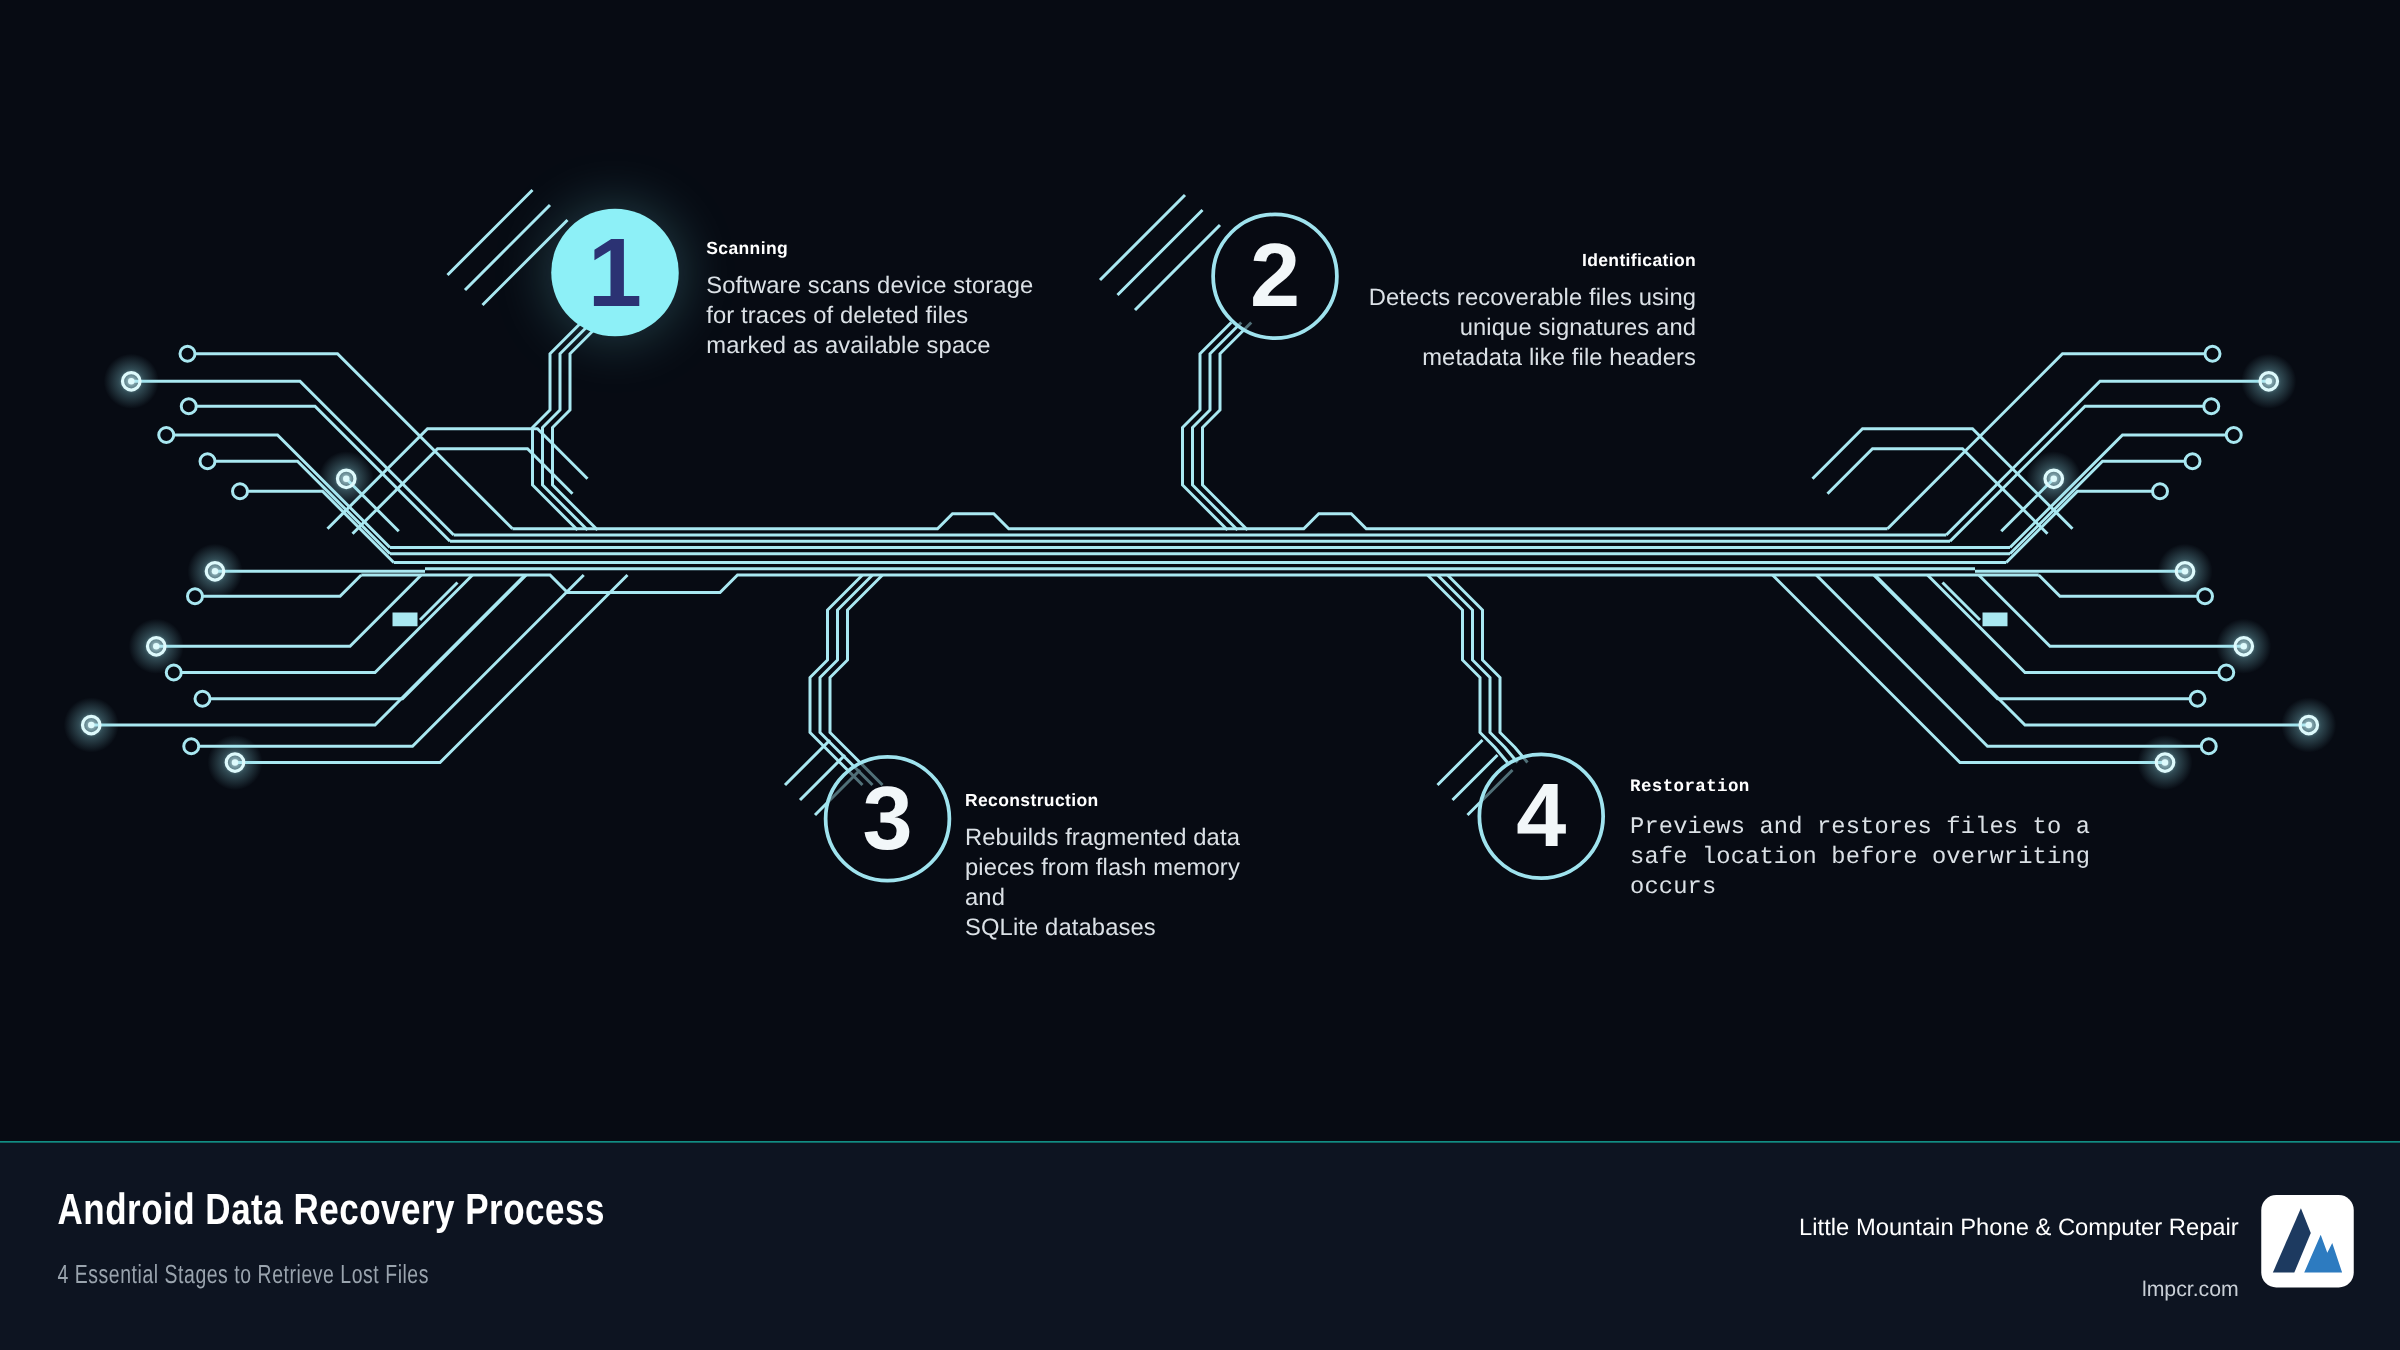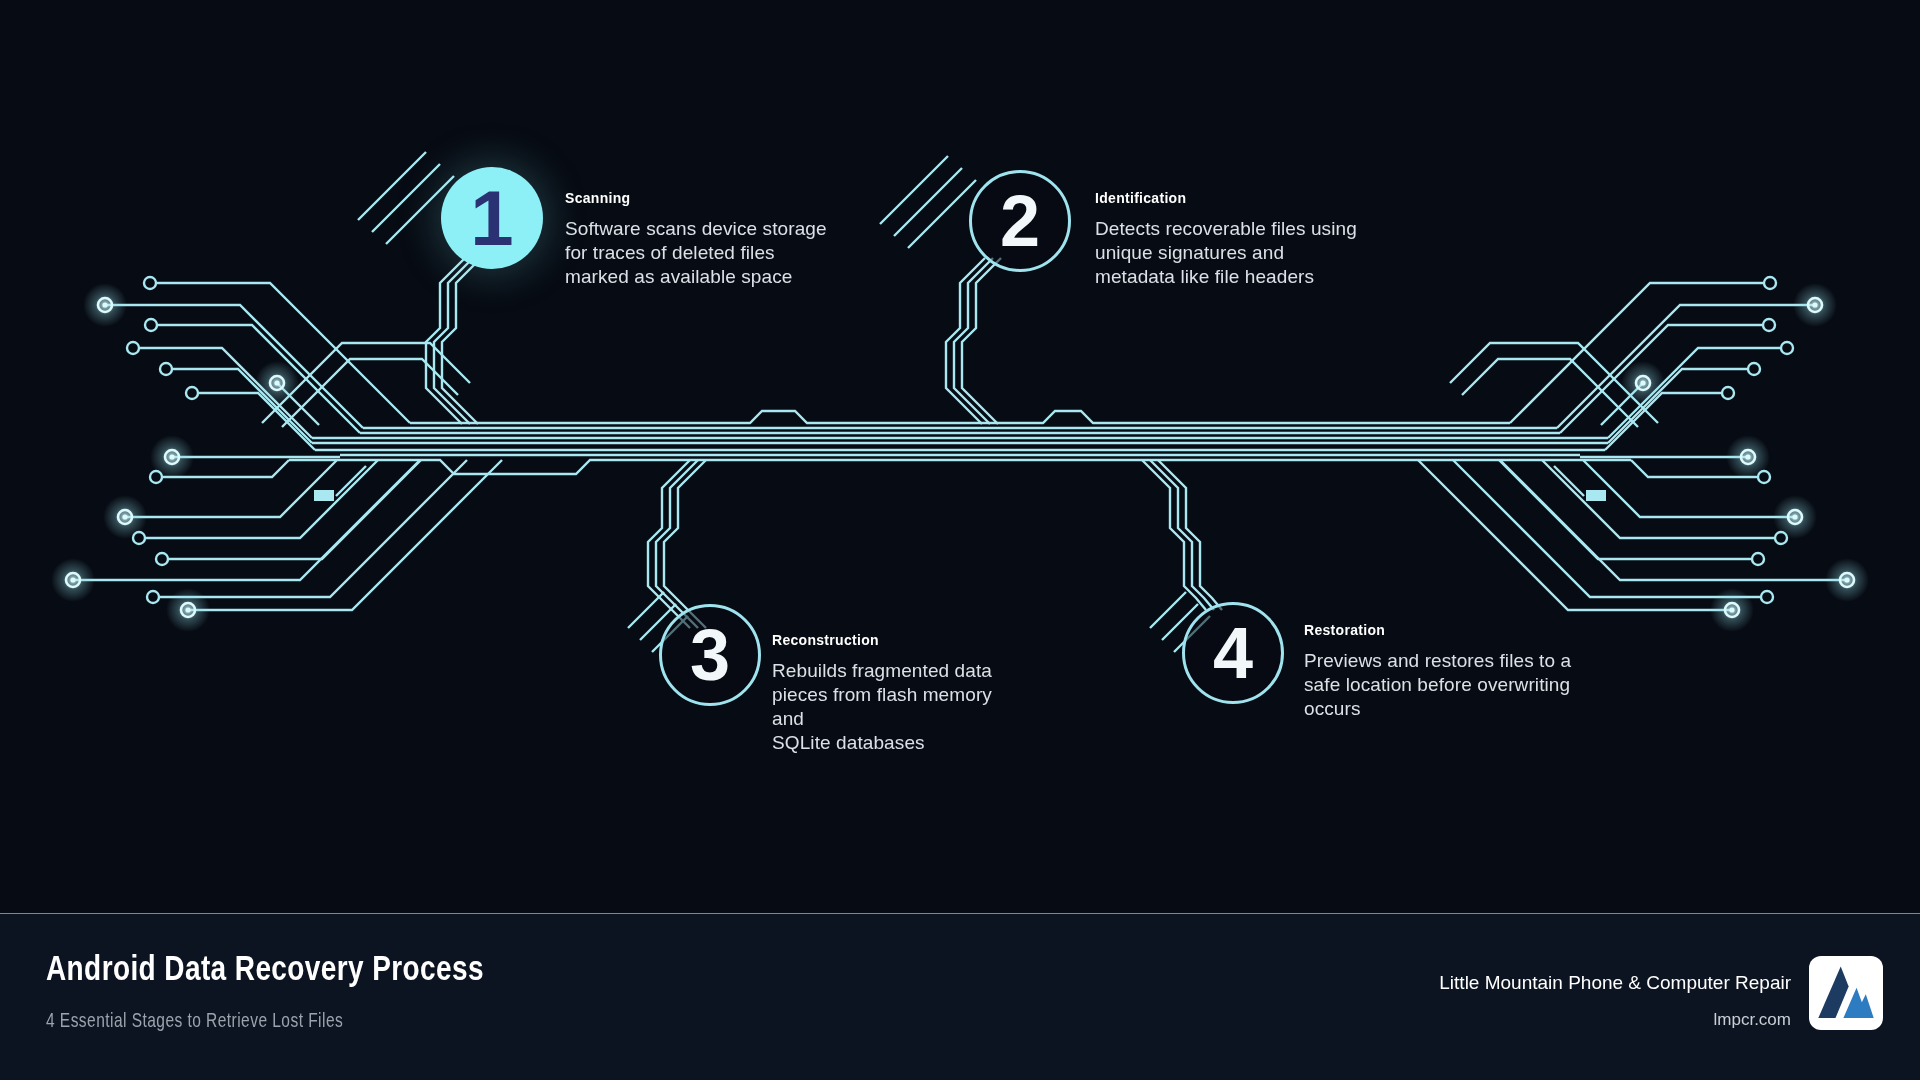--- a/index.html
+++ b/index.html
@@ -50,21 +50,21 @@
     position:absolute;left:46px;top:94px;
     font-size:21px;color:#9aa4ae;white-space:nowrap;
     transform:scaleX(.74);transform-origin:left top;letter-spacing:.6px;
   }
   .footer-right{
     position:absolute;right:37px;top:42px;
     display:flex;align-items:flex-start;gap:18px;
   }
   .footer-right .texts{text-align:right;padding-top:16px;}
   .company-name{font-size:19px;font-weight:normal;color:#ffffff;white-space:nowrap;}
-  .company-website{margin-top:16px;font-size:17px;color:#c9cfd6;}
+  .company-website{margin-top:28px;font-size:17px;color:#c9cfd6;}
   .logo-box{
     width:74px;height:74px;background:#ffffff;border-radius:12px;
     display:flex;align-items:center;justify-content:center;
   }
   .logo-box svg{width:66px;height:66px;}
 </style>
 </head>
 <body>
 
 <div id="canvas">
@@ -165,41 +165,41 @@
   <div class="stage-text" style="left:565px;top:190px;">
     <div class="stage-title">Scanning</div>
     <div class="stage-desc">Software scans device storage
 for traces of deleted files
 marked as available space</div>
   </div>
 
   <div class="badge outline" style="left:969px;top:170px;">
     <span class="num">2</span>
   </div>
-  <div class="stage-text" style="left:1095px;top:190px;">
+  <div class="stage-text" style="left:1095px;top:200px;text-align:right;">
     <div class="stage-title">Identification</div>
     <div class="stage-desc">Detects recoverable files using
 unique signatures and
 metadata like file headers</div>
   </div>
 
   <div class="badge outline" style="left:659px;top:604px;">
     <span class="num">3</span>
   </div>
   <div class="stage-text" id="stage3-text" style="left:772px;top:632px;">
     <div class="stage-title">Reconstruction</div>
     <div class="stage-desc">Rebuilds fragmented data
 pieces from flash memory and
 SQLite databases</div>
   </div>
 
   <div class="badge outline" style="left:1182px;top:602px;">
     <span class="num">4</span>
   </div>
-  <div class="stage-text" style="left:1304px;top:622px;">
+  <div class="stage-text" style="left:1304px;top:622px;font-family:Liberation Mono, monospace;">
     <div class="stage-title">Restoration</div>
     <div class="stage-desc">Previews and restores files to a
 safe location before overwriting
 occurs</div>
   </div>
 
   <div class="footer-band">
     <div class="footer-title">Android Data Recovery Process</div>
     <div class="footer-subtitle">4 Essential Stages to Retrieve Lost Files</div>
 

